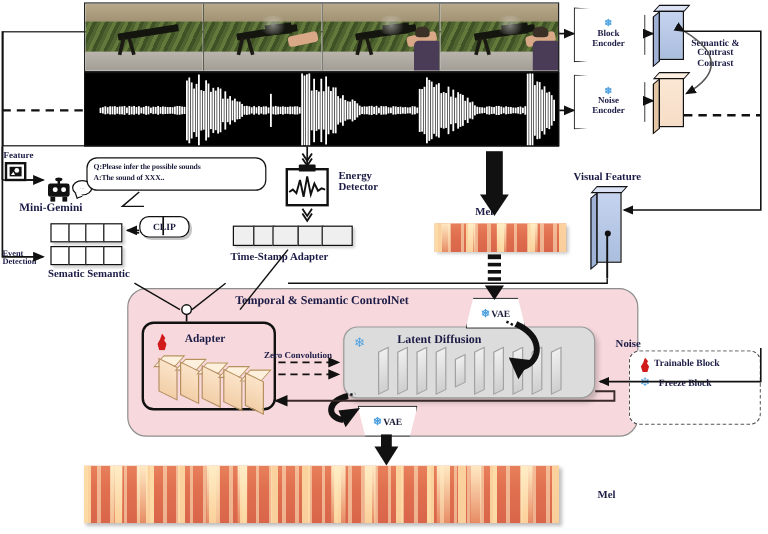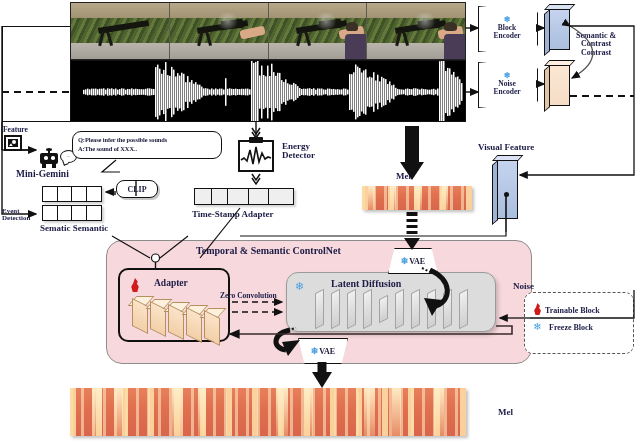--- a/index.html
+++ b/index.html
@@ -124,21 +124,21 @@
 
   .vae{position:absolute;background:#fff;border:1.7px solid #111;display:flex;
        align-items:center;justify-content:center;gap:1px;font-size:8px;font-weight:700;
        box-shadow:2px 2px 2px rgba(0,0,0,.2);}
   #vae-top{left:388px;top:248px;width:48px;height:24px;clip-path:polygon(13% 0,87% 0,100% 100%,0 100%);}
   #vae-bottom{left:298px;top:338px;width:48px;height:24px;clip-path:polygon(0 0,100% 0,87% 100%,13% 100%);}
 
   
   #legend{left:524px;top:292px;width:110px;height:62px;border:1.3px dashed #555;
       border-radius:9px;background:#fff;box-sizing:border-box;padding:5px 6px;}
-  #legend .row{display:flex;align-items:flex-end;gap:5px;height:17px;}
+  #legend .row{display:flex;align-items:flex-start;gap:5px;height:17px;}
   #legend .row span.t{font-size:8px;font-weight:700;color:#1b1b46;}
 
   .sw{position:relative;width:16px;height:10px;flex:0 0 16px;}
   .sw::before{content:"";position:absolute;left:0;top:5px;width:5px;border-top:1.4px solid #111;}
   .sw::after{content:"";position:absolute;right:0;top:5px;width:5px;border-top:1.4px solid #111;}
   .sw i{position:absolute;left:5px;top:1px;width:7px;border-top:1.4px solid #111;transform:rotate(-28deg);transform-origin:left center;}
 
   #bottom-mel{left:70px;top:388px;width:396px;height:48px;}
   svg.ov{position:absolute;left:0;top:0;width:640px;height:445px;pointer-events:none;}
 </style>

